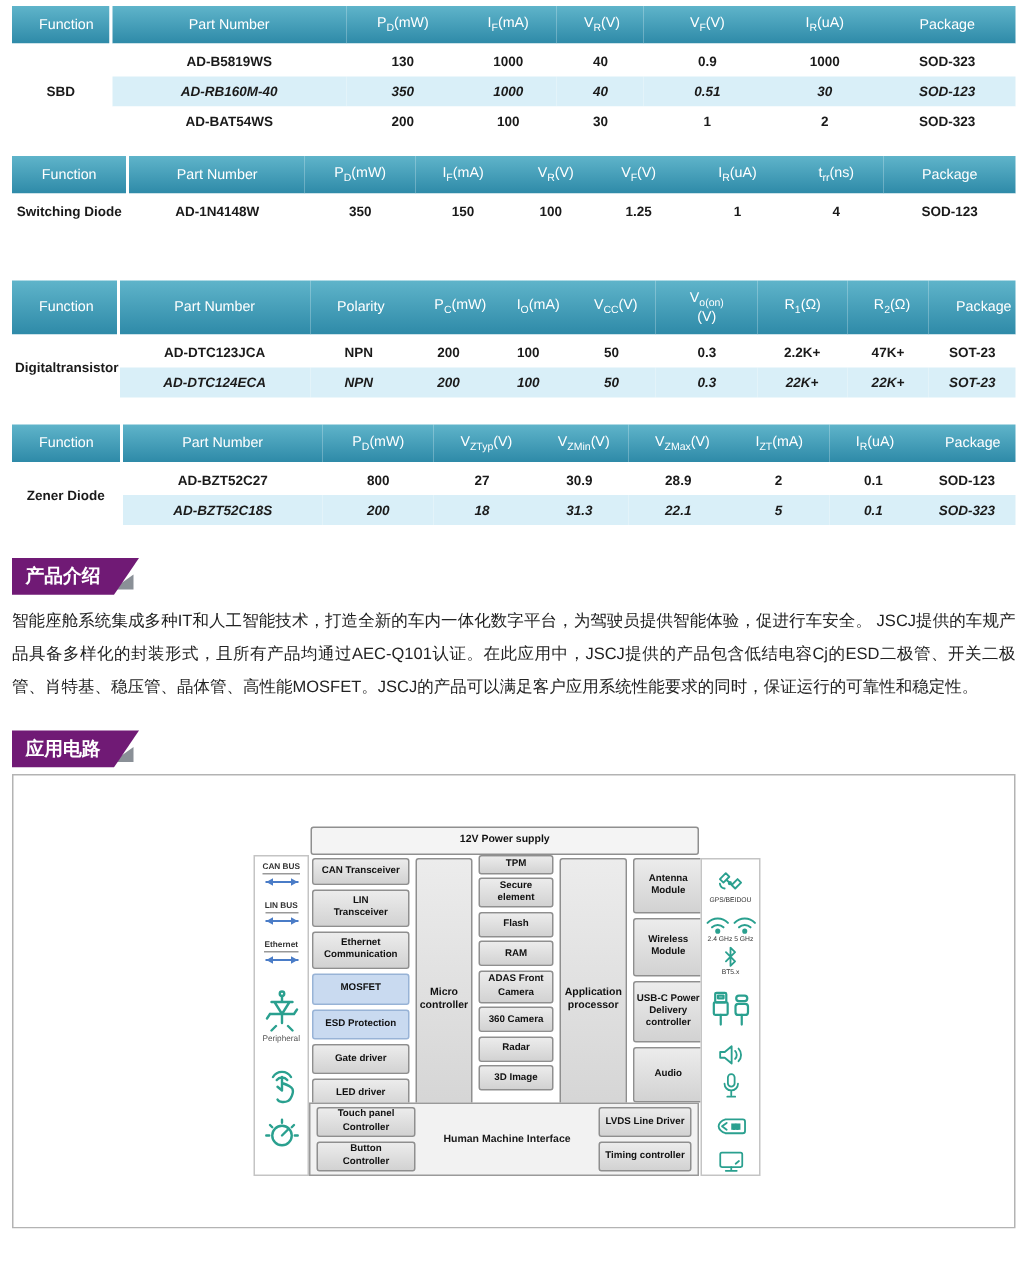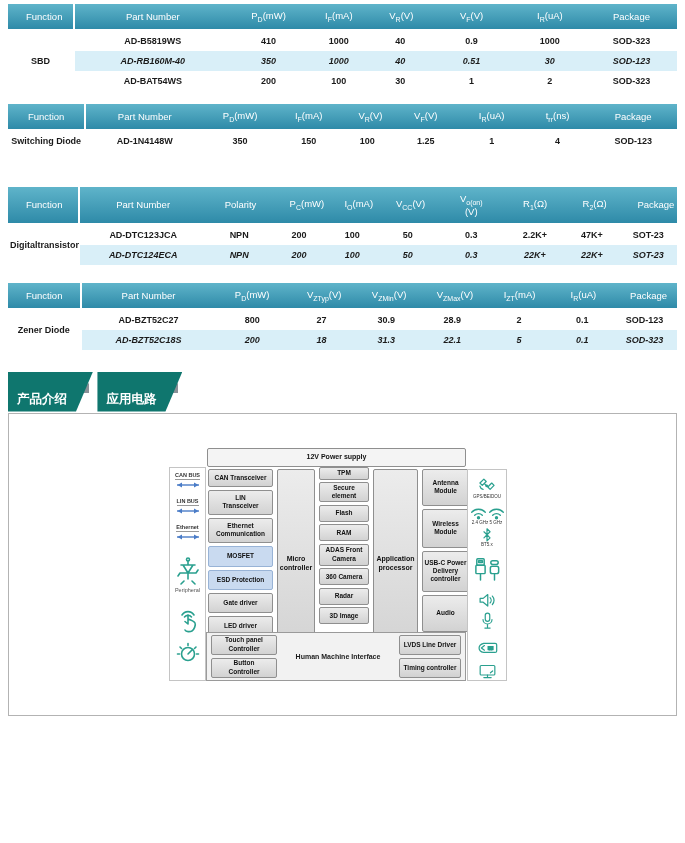--- a/index.html
+++ b/index.html
@@ -19,22 +19,22 @@
   table.spec th.fn{border-right:2px solid #fff;}
   table.spec td{font-size:9px;font-weight:bold;text-align:center;padding:5px 2px;background:#fff;}
   table.spec td.fn{background:#fff;border-right:2px solid #fff;}
   table.spec tr.hl td{background:#d9eff8;font-style:italic;}
   .mb13{margin-bottom:13px;} .mb36{margin-bottom:36px;} .mb18{margin-bottom:18px;}
 
   
   .badge-wrap{position:relative;display:inline-block;height:21px;margin:4px 0 2px 0;}
   .badge-tri{position:absolute;right:4px;bottom:0;width:0;height:0;
     border-left:14px solid transparent;border-bottom:10px solid #8a9097;}
-  .badge{position:relative;display:inline-block;background:#0f766e;color:#fff;font-weight:bold;
-    font-size:12.5px;padding:19px 26px 4px 9px;
+  .badge{position:relative;display:inline-block;background:#701a75;color:#fff;font-weight:bold;
+    font-size:12.5px;padding:4px 26px 4px 9px;
     clip-path:polygon(0 0,100% 0,calc(100% - 17px) 100%,0 100%);}
 
   .intro-text{font-size:11px;line-height:22px;text-align:justify;margin:8px 0 14px 0;color:#222;}
 
   
   .diagram{position:relative;width:667px;height:301px;border:1px solid #b3b3b3;margin-top:6px;background:#fff;}
   .gbox{background:linear-gradient(#ececec,#d2d2d2);border:1px solid #8f8f8f;border-radius:2px;
     display:flex;align-items:center;justify-content:center;text-align:center;
     font-size:6.5px;font-weight:bold;color:#111;white-space:pre-line;line-height:1.25;padding:1px;box-sizing:border-box;}
   .gbox.blue{background:#c9daf0;border-color:#98b3d6;}
@@ -93,21 +93,21 @@
           <th>V<sub>R</sub>(V)</th>
           <th>V<sub>F</sub>(V)</th>
           <th>I<sub>R</sub>(uA)</th>
           <th>Package</th>
         </tr>
       </thead>
       <tbody>
         <tr>
           <td class="fn" rowspan="3">SBD</td>
           <td>AD-B5819WS</td>
-          <td>410</td>
+          <td>130</td>
           <td>1000</td>
           <td>40</td>
           <td>0.9</td>
           <td>1000</td>
           <td>SOD-323</td>
         </tr>
         <tr class="hl">
           <td>AD-RB160M-40</td>
           <td>350</td>
           <td>1000</td>
@@ -267,20 +267,21 @@
           <td>SOD-323</td>
         </tr>
       </tbody>
     </table>
 
   <div class="badge-wrap">
     <span class="badge-tri"></span>
     <span class="badge">产品介绍</span>
   </div>
 
+  <div class="intro-text">智能座舱系统集成多种IT和人工智能技术，打造全新的车内一体化数字平台，为驾驶员提供智能体验，促进行车安全。 JSCJ提供的车规产品具备多样化的封装形式，且所有产品均通过AEC-Q101认证。在此应用中，JSCJ提供的产品包含低结电容Cj的ESD二极管、开关二极管、肖特基、稳压管、晶体管、高性能MOSFET。JSCJ的产品可以满足客户应用系统性能要求的同时，保证运行的可靠性和稳定性。</div>
 
   <div class="badge-wrap">
     <span class="badge-tri"></span>
     <span class="badge">应用电路</span>
   </div>
 
   <div class="diagram">
 
     <div class="ps-box gbox">12V Power supply</div>
 

